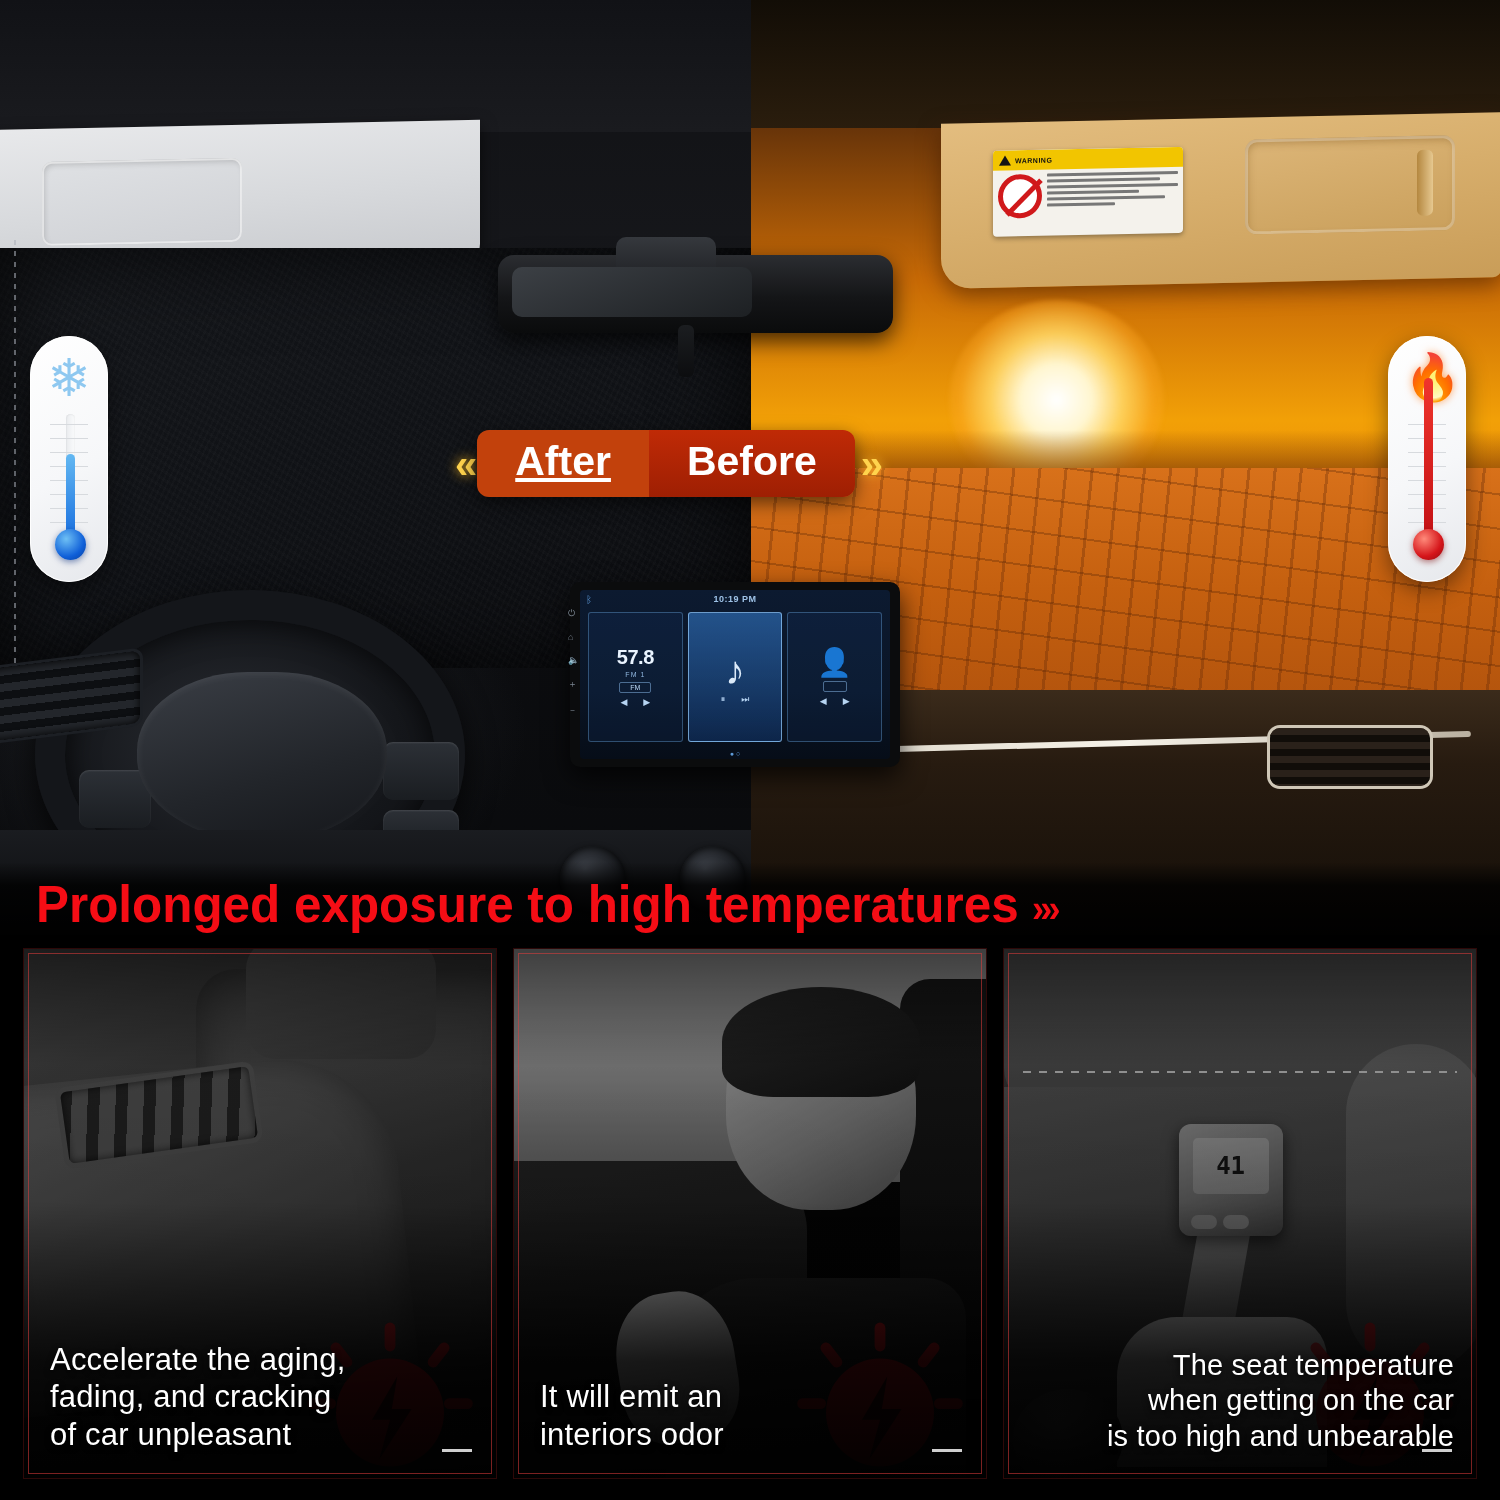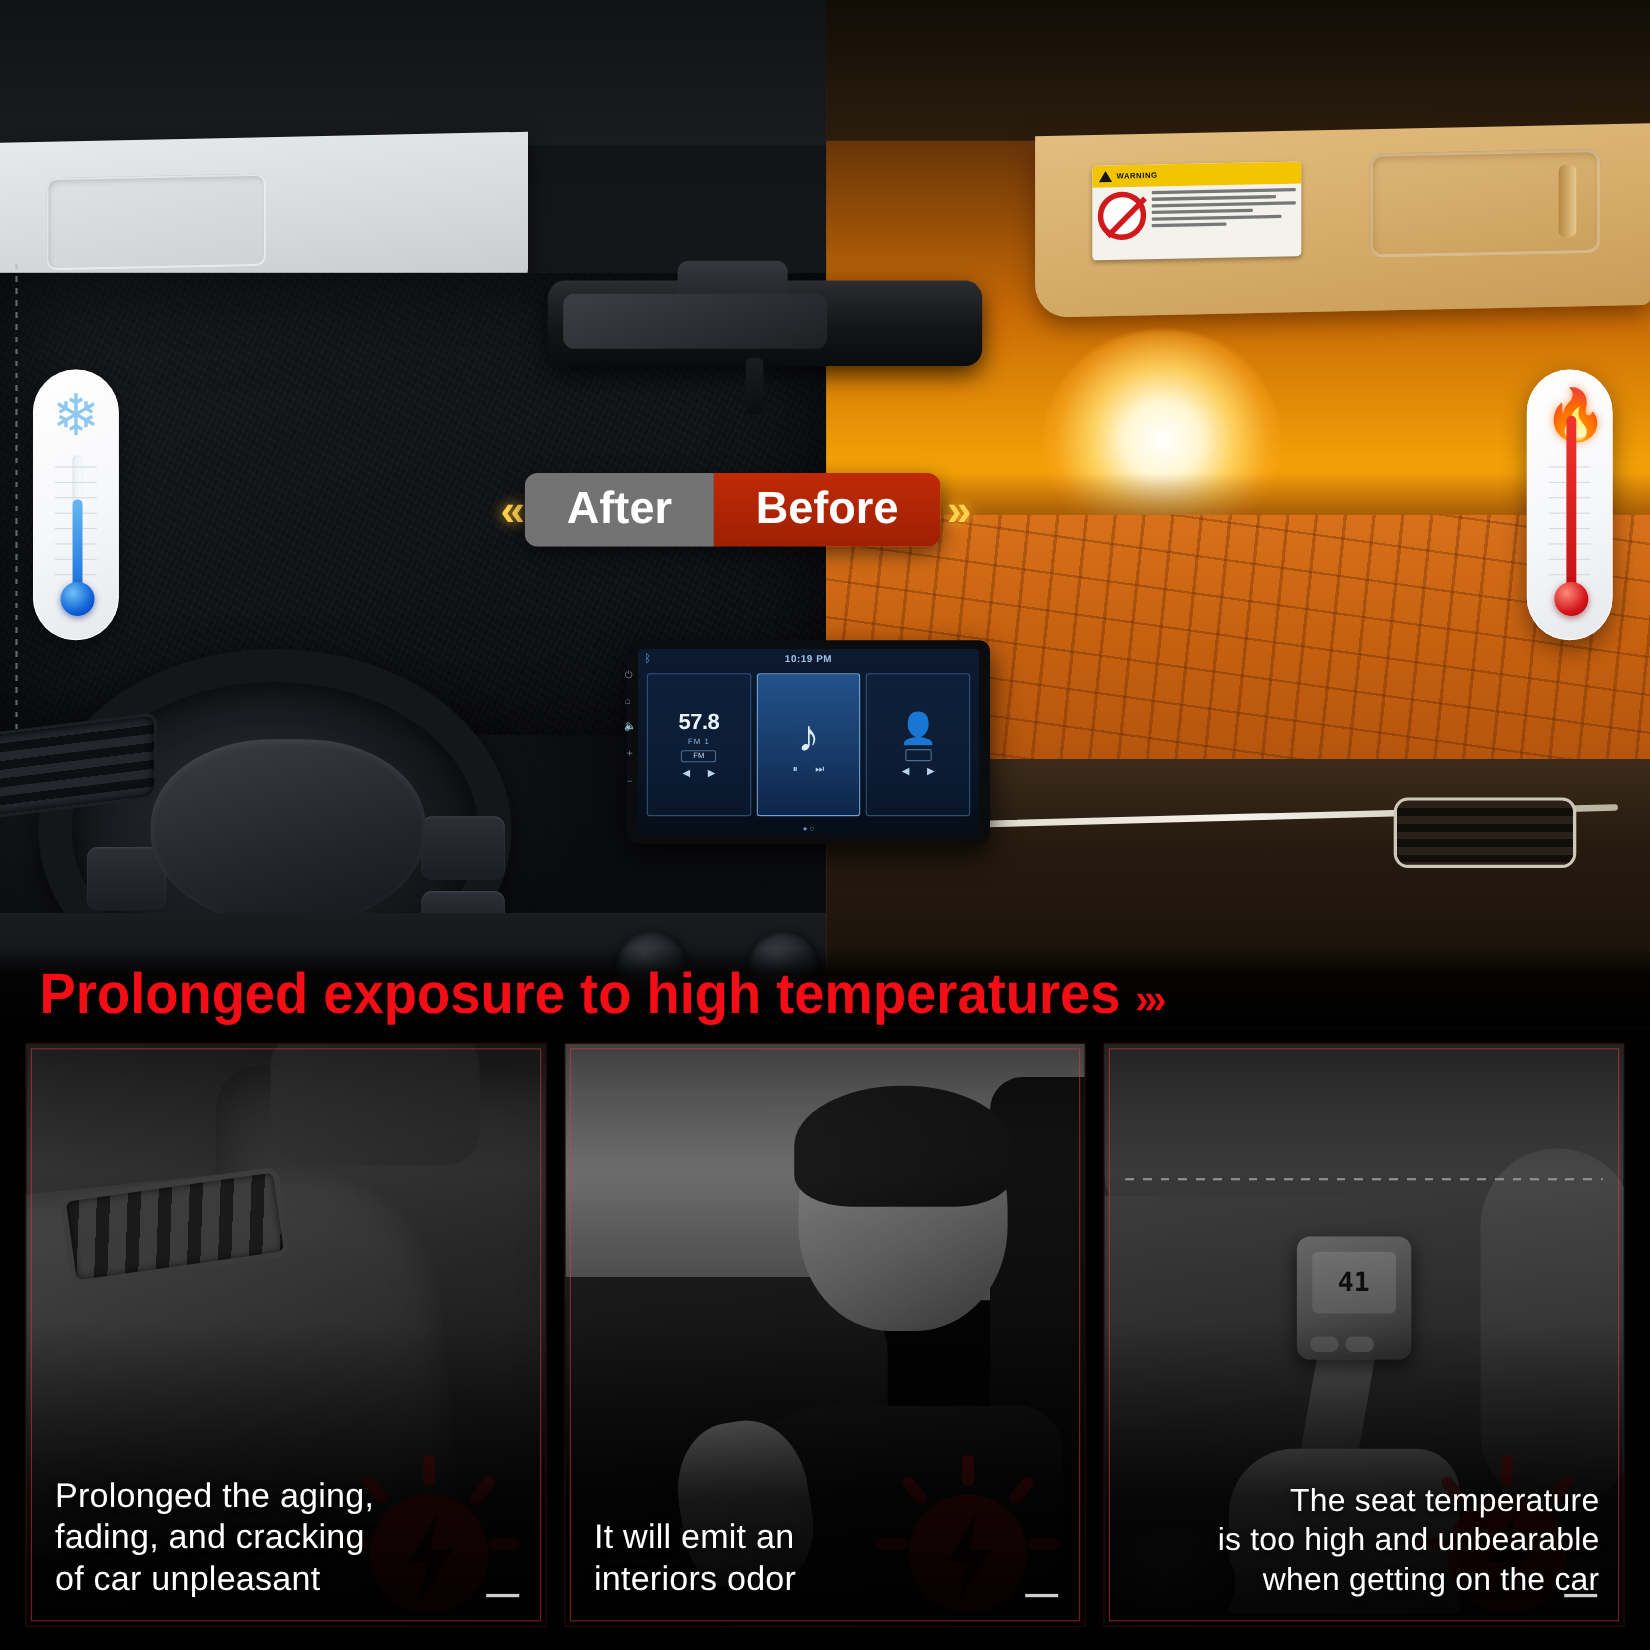--- a/index.html
+++ b/index.html
@@ -266,21 +266,21 @@
   .title .r{ color:#ef0b12; }
 
   
   .ab-wrap{ position:absolute; left:455px; top:430px; z-index:22; display:flex; align-items:center; }
   .chev{ color:#ffd34d; font-size:40px; font-weight:bold; line-height:1;
          text-shadow:0 0 12px rgba(255,190,40,.95); letter-spacing:-6px; }
   .chev.l{ margin-right:6px; } .chev.r{ margin-left:6px; }
   .ab-btns{ display:flex; border-radius:12px; overflow:hidden; box-shadow:0 6px 18px rgba(0,0,0,.55); }
   .ab{ font-size:41px; font-weight:bold; color:#fff; padding:10px 38px 14px; line-height:1.05;
        font-family:"Liberation Sans", sans-serif; }
-  .ab.after{ background:#737373; }
+  .ab.after{ background:#c2410c;text-decoration:underline; }
   .ab.before{ background:linear-gradient(180deg,#c02a06,#9e1f03); }
 
   
   .subhead-band{
     position:absolute; left:0; top:862px; width:1500px; height:78px; z-index:21;
     background:linear-gradient(180deg, rgba(0,0,0,.0) 0%, rgba(0,0,0,.80) 30%, rgba(0,0,0,.97) 100%);
   }
   .subhead{
     position:absolute; left:36px; top:874px; z-index:23;
     font-family:"Liberation Sans Narrow","Liberation Sans", sans-serif;
@@ -545,21 +545,21 @@
           <rect x="74" y="12" width="6" height="16" rx="3" transform="rotate(38 77 20)"></rect>
           <rect x="4" y="44" width="16" height="6" rx="3"></rect>
           <rect x="80" y="44" width="16" height="6" rx="3"></rect>
           <circle cx="50" cy="52" r="30"></circle>
         </g>
         <path d="M54 32 L40 56 L50 56 L44 78 L62 50 L51 50 Z" fill="#1a0204" opacity=".9"></path>
       </svg>
       <div class="vignette"></div>
       <div class="frame"></div>
       <div class="caption">
-        <span>Prolonged the aging,</span>
+        <span>Accelerate the aging,</span>
         <span>fading, and cracking</span>
         <span>of car unpleasant</span>
       </div>
       <div class="cap-underscore"></div>
     </div>
 
     <div class="panel">
       <div class="photo">
         <div class="p2a"></div>
         <div class="p2-win"></div>
@@ -616,20 +616,20 @@
           <rect x="4" y="44" width="16" height="6" rx="3"></rect>
           <rect x="80" y="44" width="16" height="6" rx="3"></rect>
           <circle cx="50" cy="52" r="30"></circle>
         </g>
         <path d="M54 32 L40 56 L50 56 L44 78 L62 50 L51 50 Z" fill="#1a0204" opacity=".9"></path>
       </svg>
       <div class="vignette"></div>
       <div class="frame"></div>
       <div class="caption" style="font-size:29px;text-align:right;">
         <span>The seat temperature</span>
+        <span>when getting on the car</span>
         <span>is too high and unbearable</span>
-        <span>when getting on the car</span>
       </div>
       <div class="cap-underscore"></div>
     </div>
 
   </div>
 </div>
 
 </body></html>

